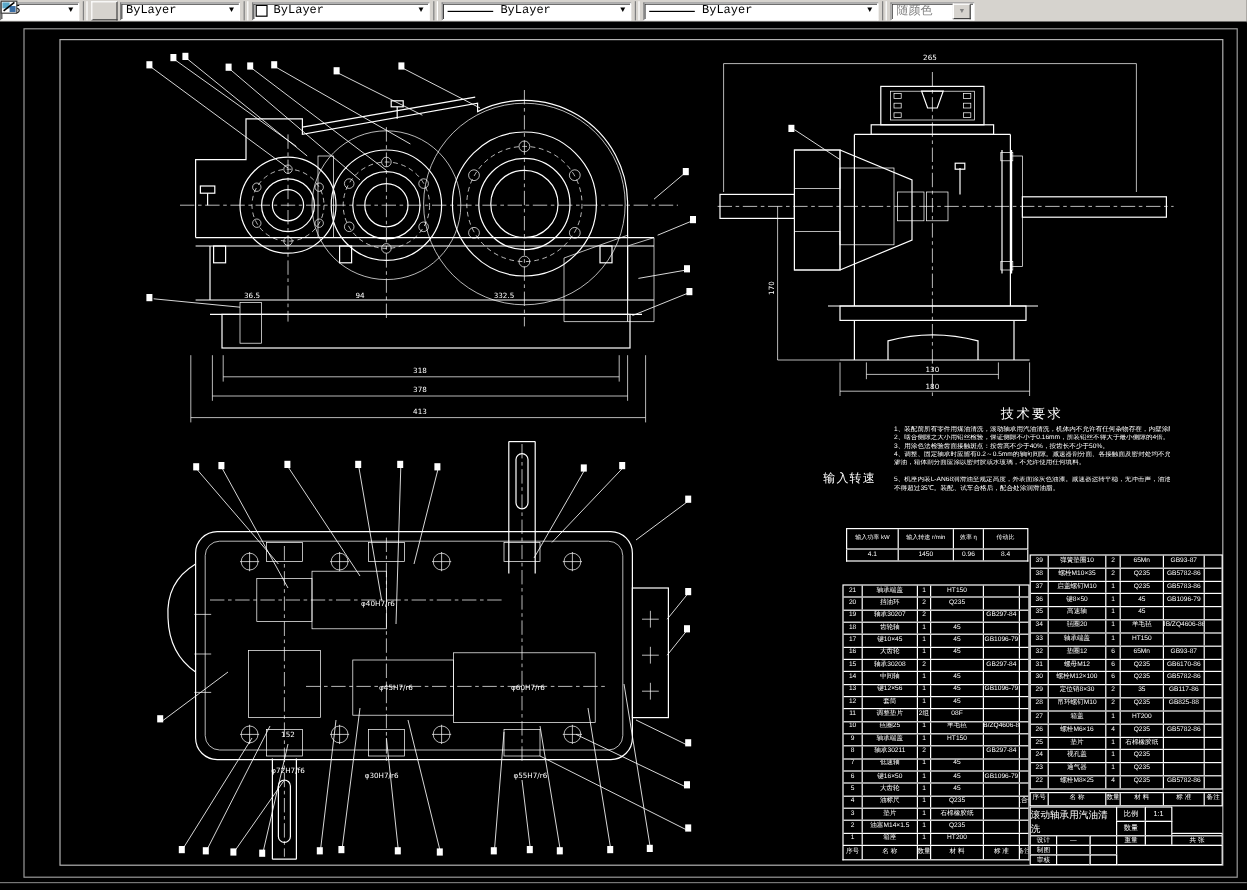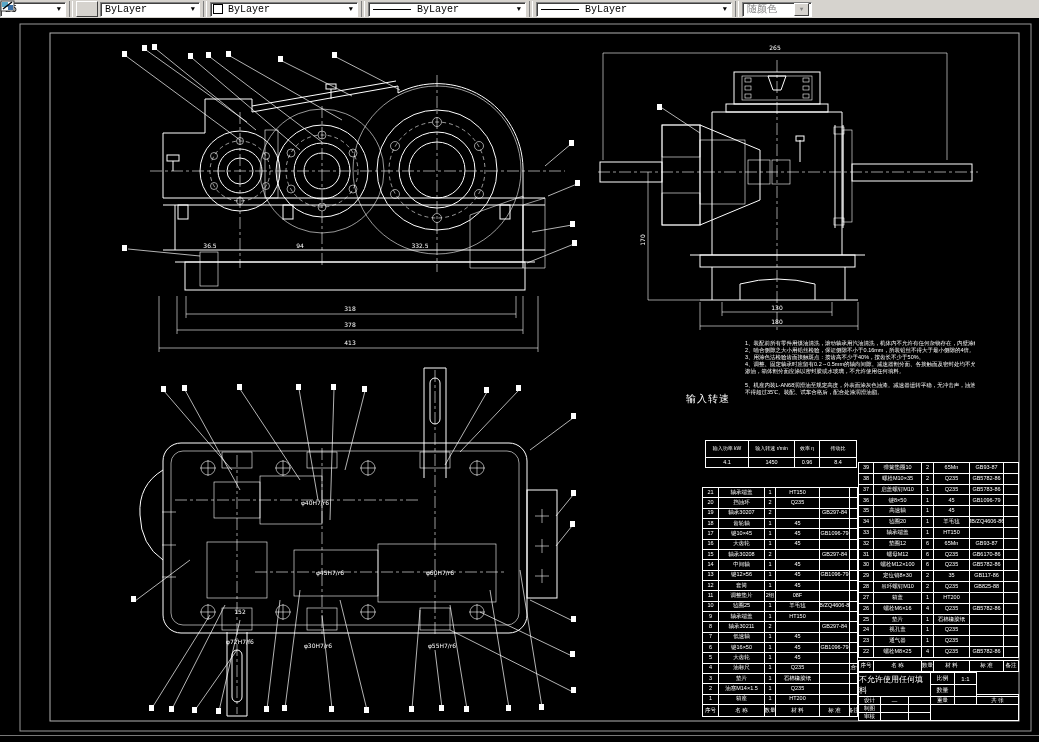--- a/index.html
+++ b/index.html
@@ -417,20 +417,21 @@
       <rect class="bal" x="409" y="706" width="5" height="6"></rect>
           <rect class="bal" x="439" y="705" width="5" height="6"></rect>
       <rect class="bal" x="464" y="706" width="5" height="6"></rect>
           <rect class="bal" x="506" y="705" width="5" height="6"></rect>
       <rect class="bal" x="539" y="704" width="5" height="6"></rect>
     </g>
   </g>
 </svg>
 
 <div class="ov" style="left:745px;top:319px;width:230px">
+  <div class="tr-title">技术要求</div>
   <div style="margin-top:3px">
         <div class="tr-line">1、装配前所有零件用煤油清洗，滚动轴承用汽油清洗，机体内不允许有任何杂物存在，内壁涂耐油油漆。</div>
         <div class="tr-line">2、啮合侧隙之大小用铅丝检验，保证侧隙不小于0.16mm，所装铅丝不得大于最小侧隙的4倍。</div>
         <div class="tr-line">3、用涂色法检验齿面接触斑点：按齿高不少于40%，按齿长不少于50%。</div>
         <div class="tr-line">4、调整、固定轴承时应留有0.2～0.5mm的轴向间隙。减速器剖分面、各接触面及密封处均不允许漏油、</div>
         <div class="tr-line">渗油，箱体剖分面应涂以密封胶或水玻璃，不允许使用任何填料。</div>
         <div class="tr-line">&nbsp;</div>
         <div class="tr-line">5、机座内装L-AN68润滑油至规定高度，外表面涂灰色油漆。减速器运转平稳，无冲击声，油池温升</div>
         <div class="tr-line">不得超过35℃。装配、试车合格后，配合处涂润滑油脂。</div>
       </div>
@@ -785,21 +786,21 @@
   <div class="grid" style="left:858px;top:642px;width:161px;height:12px">
         <div class="trow">
           <div class="tcell" style="width: 14px;">序号</div>
           <div class="tcell" style="width: 48px;">名 称</div>
           <div class="tcell" style="width: 12px;">数量</div>
           <div class="tcell" style="width: 36px;">材 料</div>
           <div class="tcell" style="width: 34px;">标 准</div>
           <div class="tcell" style="width: 15px; flex: 1 1 0%;">备注</div>
         </div>
       </div>
-  <div class="tb" style="left:858px;top:654px;width:73px;height:25px;font-size:8px">不允许使用任何填料</div>
+  <div class="tb" style="left:858px;top:654px;width:73px;height:25px;font-size:8px">滚动轴承用汽油清洗</div>
   <div class="tb" style="left:930px;top:654px;width:25px;height:13px;font-size:6px">比例</div>
   <div class="tb" style="left:954px;top:654px;width:23px;height:13px;font-size:6px">1:1</div>
   <div class="tb" style="left:930px;top:666px;width:25px;height:13px;font-size:6px">数量</div>
   <div class="tb" style="left:954px;top:666px;width:23px;height:13px;font-size:6px"></div>
   <div class="tb" style="left:976px;top:676px;width:43px;height:25px;font-size:13px">A 0</div>
   <div class="tb" style="left:858px;top:678px;width:23px;height:9px;font-size:5.5px">设计</div>
   <div class="tb" style="left:880px;top:678px;width:29px;height:9px;font-size:5.5px">—</div>
   <div class="tb" style="left:908px;top:678px;width:23px;height:9px"></div>
   <div class="tb" style="left:930px;top:678px;width:25px;height:9px;font-size:5.5px">重量</div>
   <div class="tb" style="left:954px;top:678px;width:23px;height:9px;font-size:5.5px"></div>

